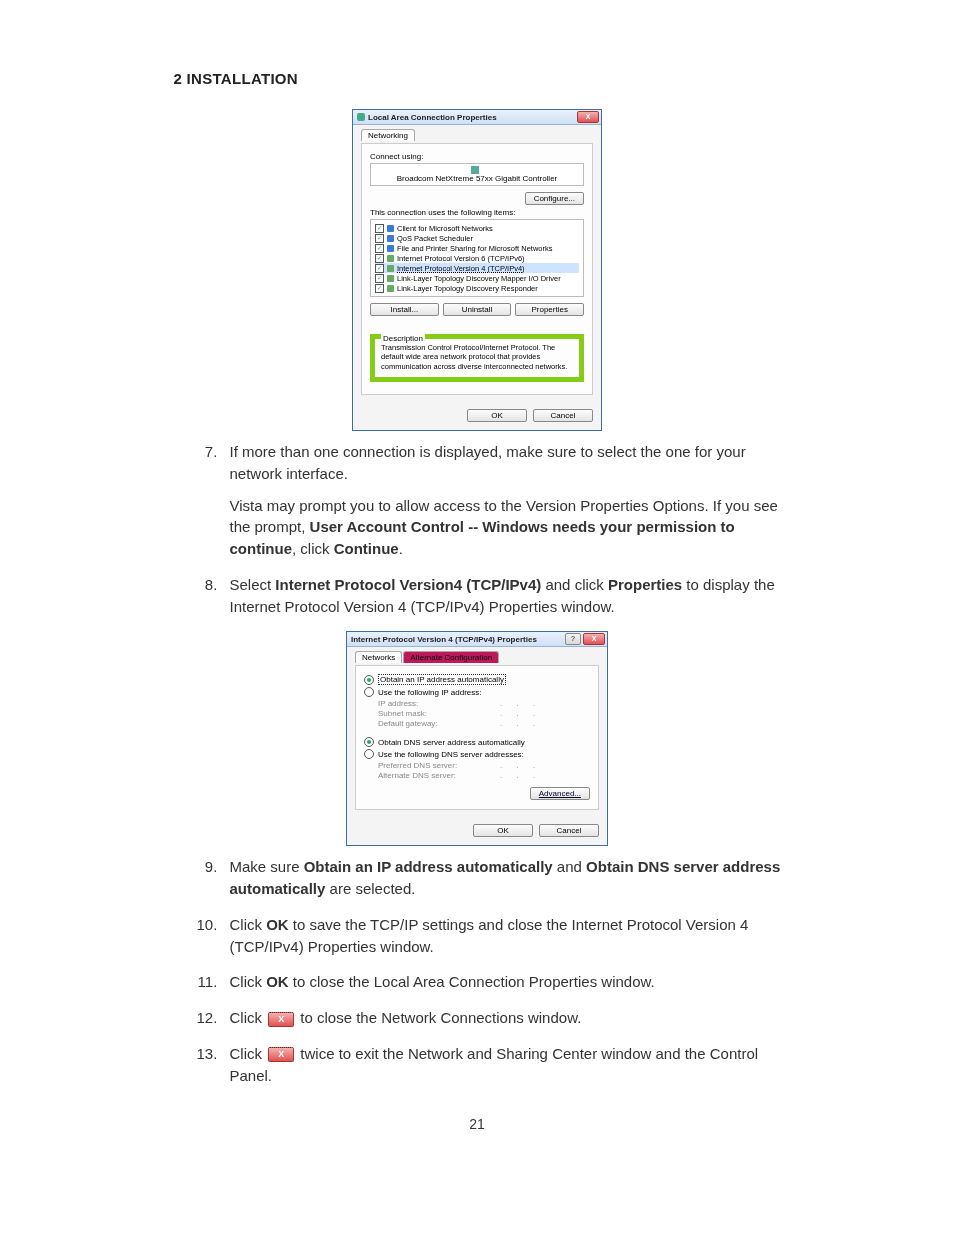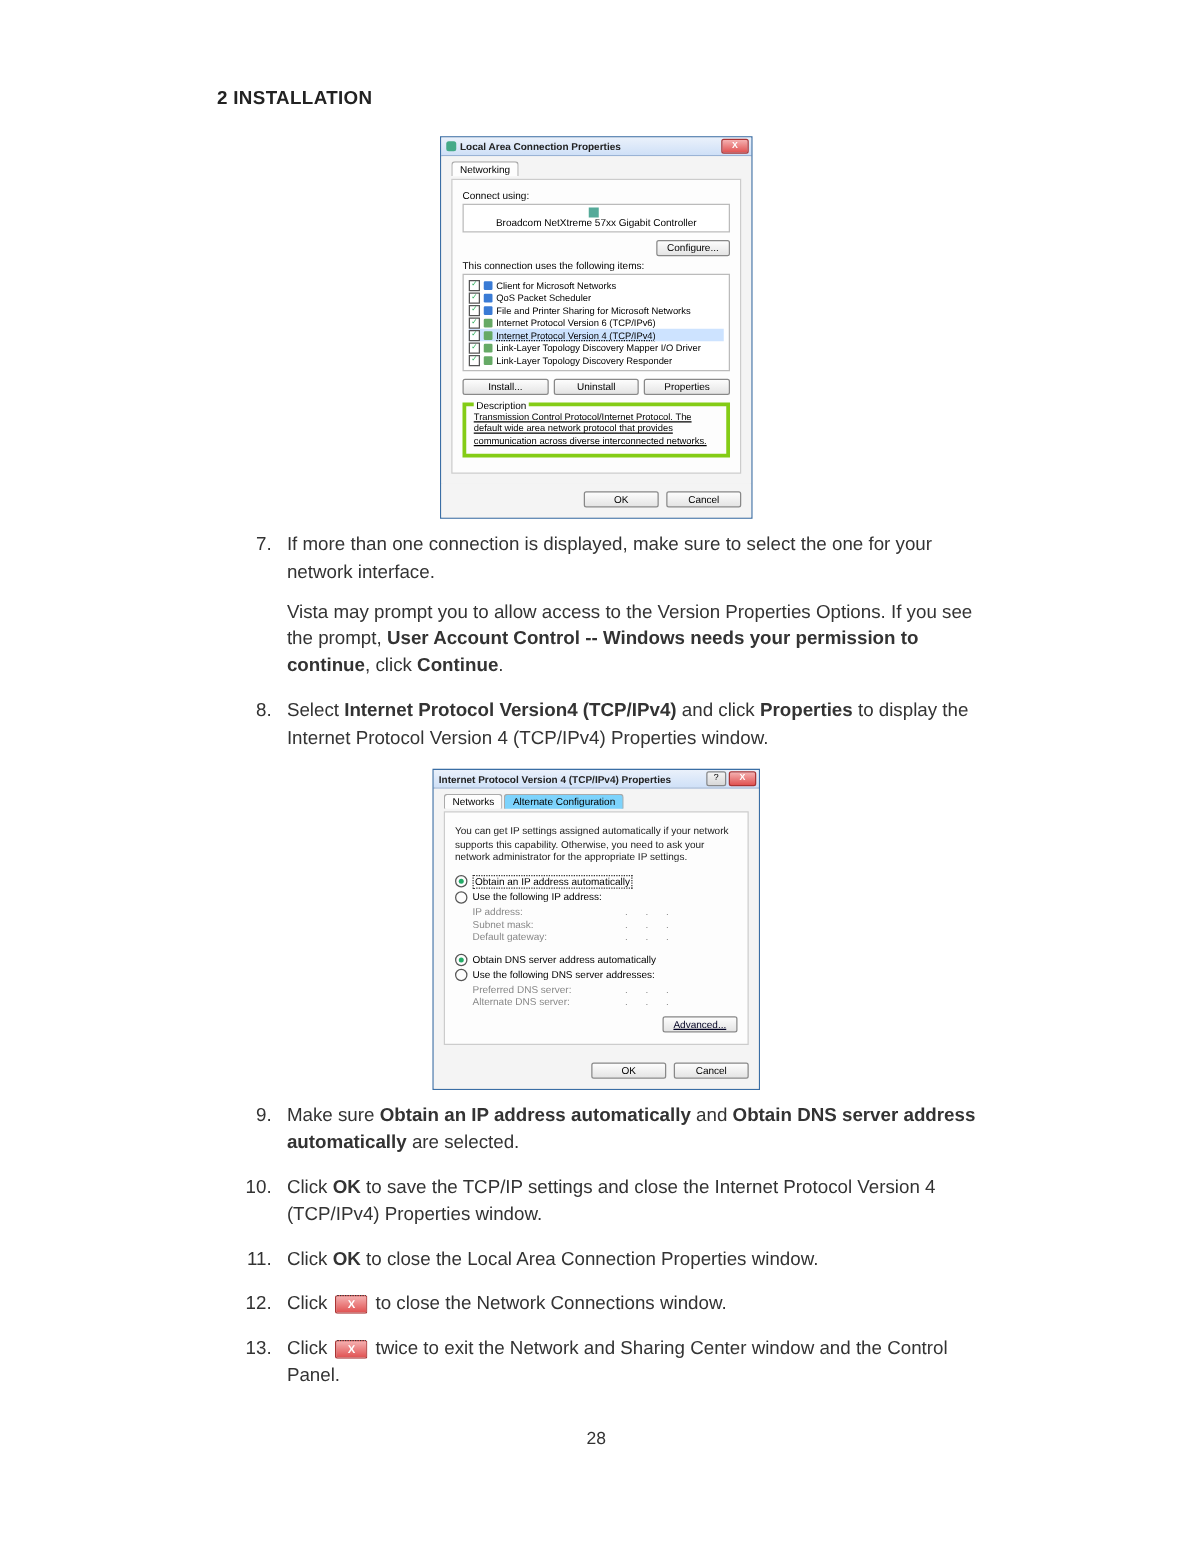--- a/index.html
+++ b/index.html
@@ -82,21 +82,21 @@
   .tabbar { display: flex; margin-bottom: 2px; }
   .tab {
     border: 1px solid #aaa;
     border-bottom: none;
     background: #fdfdfd;
     padding: 1px 6px;
     font-size: 8px;
     border-radius: 3px 3px 0 0;
     margin-right: 1px;
   }
-  .tab.inactive { background: #7dd3fc; text-align: right; }
+  .tab.inactive { background: #be185d; text-align: right; }
   .panel {
     border: 1px solid #ccc;
     background: #fdfdfd;
     padding: 6px 8px;
   }
   .lbl { margin: 2px 0; }
   .adapter-row {
     border: 1px solid #bbb;
     background: #fff;
     display: flex; align-items: center;
@@ -144,25 +144,24 @@
     background: #3a7bd5; border-radius: 1px; flex-shrink: 0;
   }
   .chk-icon.g { background: #6a6; }
   .chk-item.sel { background: #cde3ff; }
   .chk-item.sel .chk-label { text-decoration: underline dotted; }
   .btn-grid {
     display: flex; justify-content: space-between; gap: 4px; margin-bottom: 4px;
   }
   .btn-grid .btn-sm { flex: 1; }
   .fieldset {
-    border: 3px solid #84cc16;
+    border: 5px solid #84cc16;
     padding: 4px 6px 6px 6px;
-    margin: 6px 0 6px 0;
+    margin: 18px 0 6px 0;
     position: relative;
-    text-decoration: underline;
   }
   .fieldset-legend {
     position: absolute; top: -5px; left: 6px;
     background: #fdfdfd; padding: 0 2px; font-size: 8px;
   }
   .dlg-footer {
     display: flex; justify-content: flex-end; gap: 6px;
     padding: 6px 8px 8px 0;
     background: #f4f4f4;
   }
@@ -310,21 +309,20 @@
         <span class="tb-title">Internet Protocol Version 4 (TCP/IPv4) Properties</span>
         <span class="tb-help">?</span>
         <span class="tb-btn">X</span>
       </div>
       <div class="win-body">
         <div class="tabbar">
           <div class="tab">Networks</div>
           <div class="tab inactive">Alternate Configuration</div>
         </div>
         <div class="panel">
-          <div class="note">You can get IP settings assigned automatically if your network supports this capability. Otherwise, you need to ask your network administrator for the appropriate IP settings.</div>
 
           <div class="radio-row sel">
             <span class="radio-dot sel"></span>
             <span class="radio-label">Obtain an IP address automatically</span>
           </div>
           <div class="radio-row">
             <span class="radio-dot"></span>
             <span class="radio-label">Use the following IP address:</span>
           </div>
           <div style="padding-left:14px">
@@ -384,14 +382,14 @@
       <span>Click </span><span class="cond">OK</span><span> to close the Local Area Connection Properties window.</span>
     </li>
     <li>
       <span>Click </span><span class="inline-close">X</span><span> to close the Network Connections window.</span>
     </li>
     <li>
       <span>Click </span><span class="inline-close">X</span><span> twice to exit the Network and Sharing Center window and the Control Panel.</span>
     </li>
   </ol>
 
-  <div class="pgnum">28</div>
+  <div class="pgnum">21</div>
 </div>
 
 </body></html>

